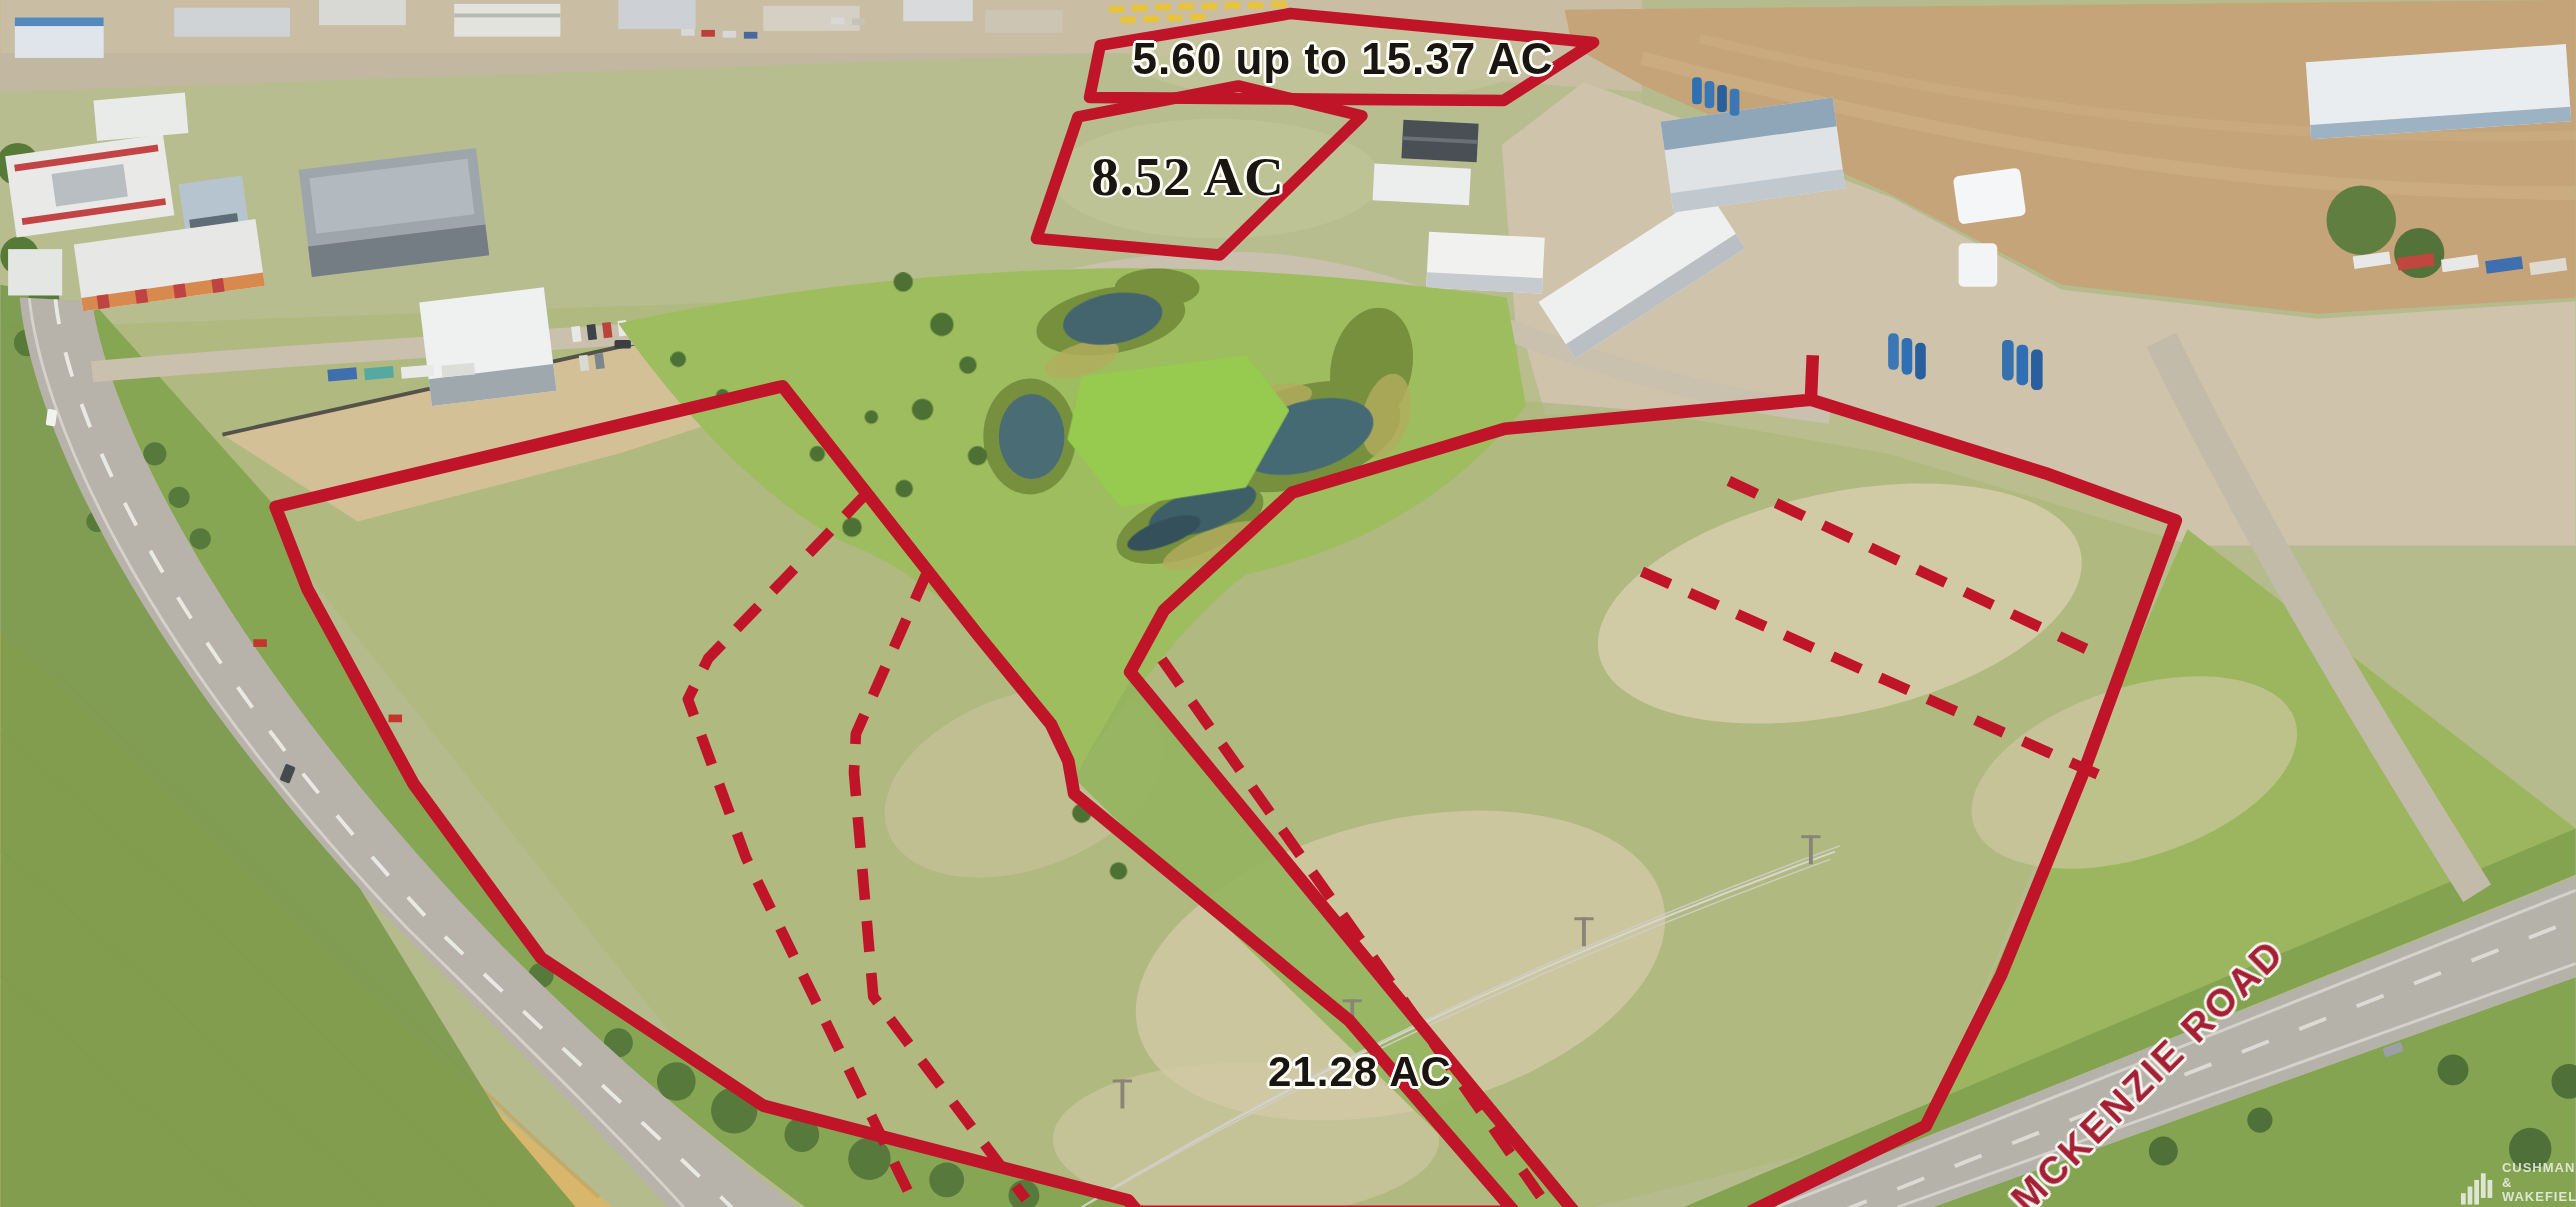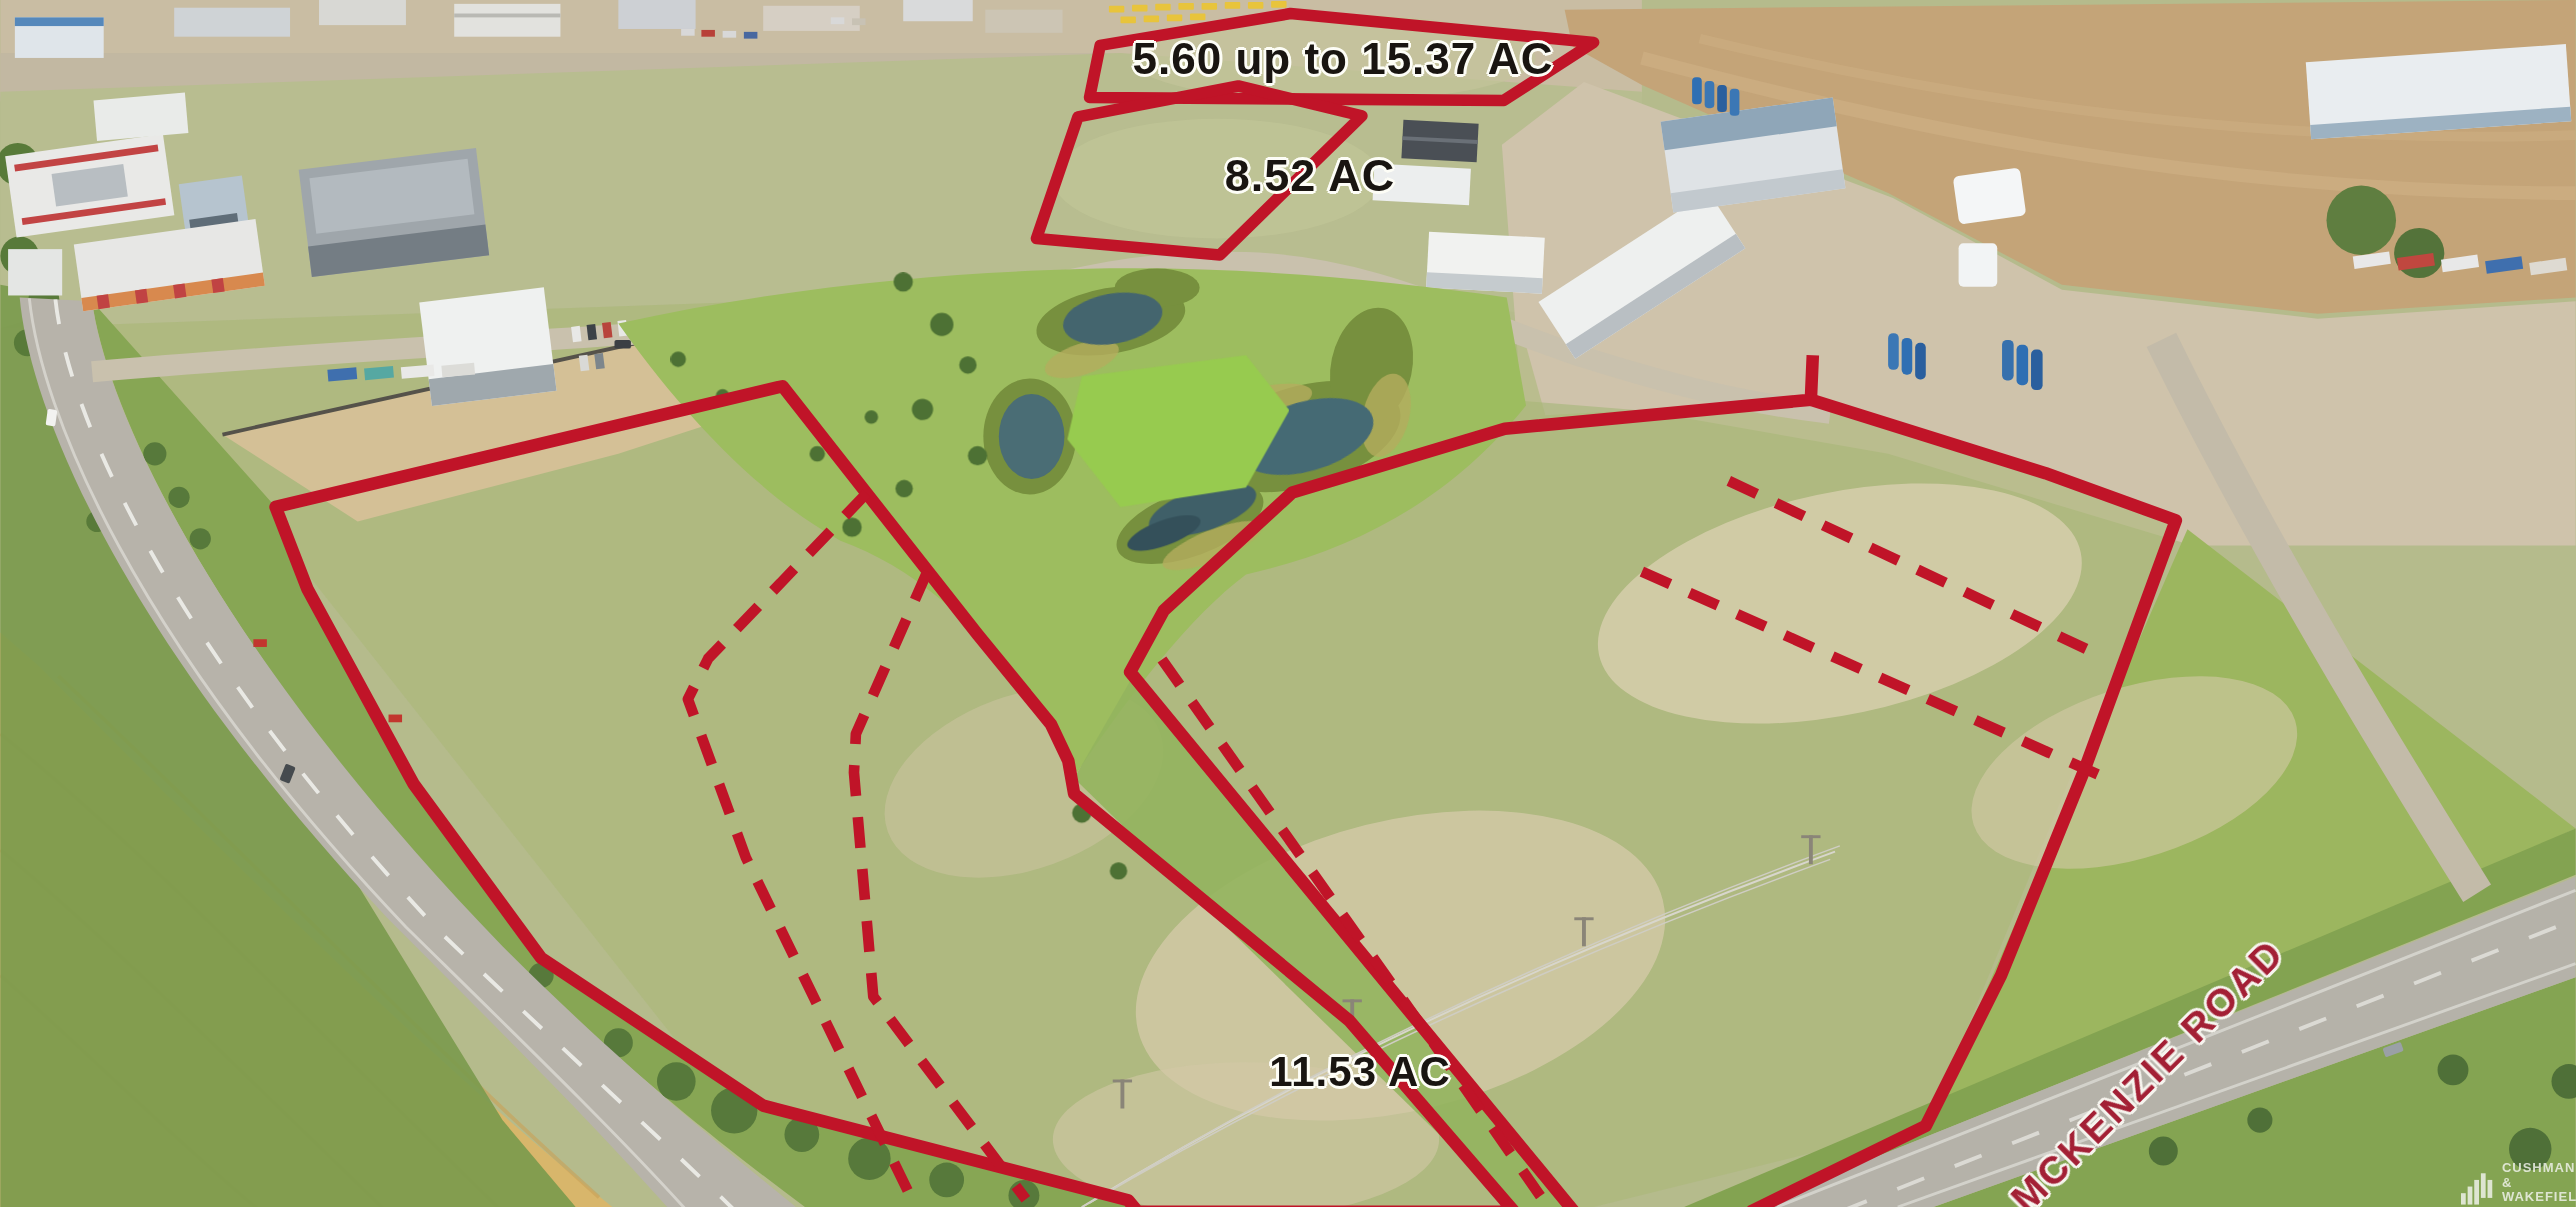--- a/index.html
+++ b/index.html
@@ -4,21 +4,21 @@
 <style>
   html,body{margin:0;padding:0;background:#222;}
   #stage{position:relative;width:2576px;height:1207px;overflow:hidden;
          font-family:"Liberation Sans",sans-serif;background:#b5bb8c;}
   #art{position:absolute;left:0;top:0;}
   .lbl{position:absolute;transform:translate(-50%,-50%);font-weight:800;
        color:#191511;white-space:nowrap;text-align:right;letter-spacing:1px;
        text-shadow:-2.9px 0 0 #fdfdf6,2.9px 0 0 #fdfdf6,0 -2.9px 0 #fdfdf6,0 2.9px 0 #fdfdf6,
                    -1.9px -1.9px 0 #fdfdf6,1.9px -1.9px 0 #fdfdf6,-1.9px 1.9px 0 #fdfdf6,1.9px 1.9px 0 #fdfdf6;}
   .lbl-top{left:1343px;top:59px;font-size:44px;}
-  .lbl-mid{left:1310px;top:176px;font-size:45px;}
+  .lbl-mid{left:1188px;top:176px;font-size:55px;font-family:Liberation Serif, serif;}
   .lbl-main{left:1360px;top:1049px;font-size:42px;line-height:1.1;}
   .road-lbl{position:absolute;left:2148px;top:1076px;font-weight:800;font-size:39px;
        letter-spacing:2.9px;color:#a32035;white-space:nowrap;
        transform:translate(-50%,-50%) rotate(-45deg);
        text-shadow:-2.9px 0 0 #f6f4ee,2.9px 0 0 #f6f4ee,0 -2.9px 0 #f6f4ee,0 2.9px 0 #f6f4ee,
                    -1.9px -1.9px 0 #f6f4ee,1.9px -1.9px 0 #f6f4ee,-1.9px 1.9px 0 #f6f4ee,1.9px 1.9px 0 #f6f4ee;}
   .logo{position:absolute;left:2461px;top:1161px;display:flex;align-items:flex-end;
         gap:8.7px;opacity:.82;}
   .logo-text{color:#f2f4ee;font-weight:700;font-size:13px;letter-spacing:1px;
         line-height:1.12;}
@@ -360,21 +360,21 @@
     </g>
   </g>
 </svg>
 
 <div class="lbl lbl-top">5.60 up to 15.37 AC</div>
 
 <div class="lbl lbl-mid">8.52 AC</div>
 
 <div class="lbl lbl-main">
   <br>
-  <span>11.53 AC</span>
+  <span>21.28 AC</span>
 </div>
 
 <div class="road-lbl">MCKENZIE ROAD</div>
 
 <div class="logo">
   <svg width="33" height="35" viewBox="0 0 34 36">
     <g fill="#f2f4ee">
       <rect x="0" y="24" width="5" height="12"></rect>
       <rect x="7" y="17" width="5" height="19"></rect>
       <rect x="14" y="10" width="5" height="26"></rect>

